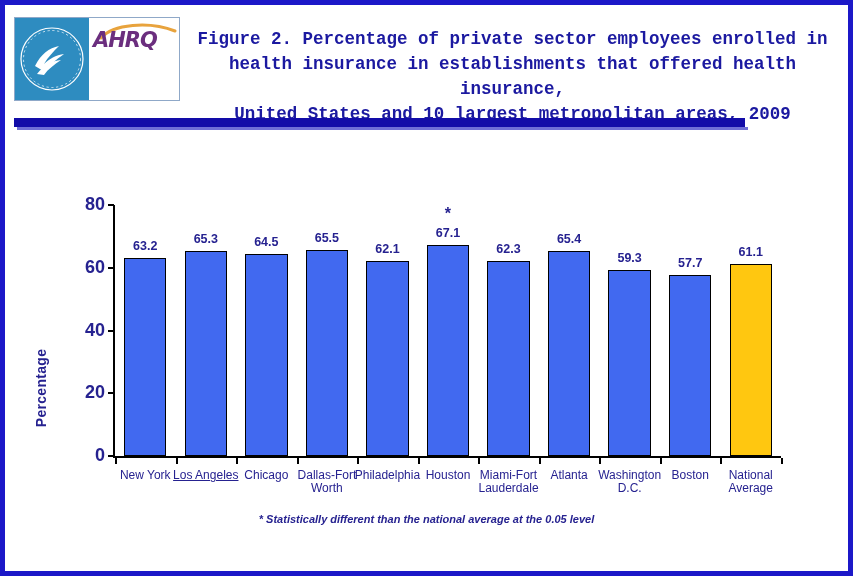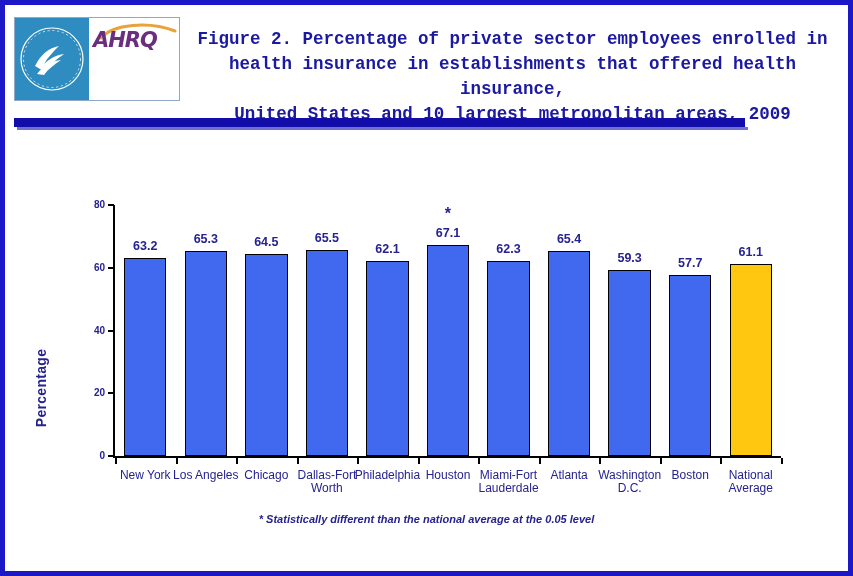--- a/index.html
+++ b/index.html
@@ -126,21 +126,21 @@
     font-weight: bold;
     font-size: 14px;
     letter-spacing: 0.3px;
   }
   .y-tick-label {
     position: absolute;
     width: 32px;
     text-align: right;
     color: #262290;
     font-weight: bold;
-    font-size: 10px;
+    font-size: 18px;
     line-height: 13px;
   }
   .y-tick-mark {
     position: absolute;
     width: 6px;
     height: 2px;
     background: #000000;
   }
   #axis-v {
     position: absolute;
@@ -302,21 +302,21 @@
         <div class="bar-value" style="left: 594.364px; width: 60.5455px; top: 116.946px;">59.3</div>
         <div class="bar" title="Boston: 57.7" style="left: 663.991px; width: 42.3818px; top: 139.966px; height: 181.034px; background: rgb(65, 105, 240); border-color: rgb(0, 0, 0);"></div>
         <div class="bar-value" style="left: 654.909px; width: 60.5455px; top: 121.966px;">57.7</div>
         <div class="bar" title="National Average: 61.1" style="left: 724.536px; width: 42.3818px; top: 129.299px; height: 191.701px; background: rgb(255, 199, 16); border-color: rgb(0, 0, 0);"></div>
         <div class="bar-value" style="left: 715.455px; width: 60.5455px; top: 111.299px;">61.1</div>
       </div>
     <div id="x-labels">
         <div class="x-cat-label" style="left: 104px; width: 72.5455px; top: 334px;">
           <div>New York</div>
         </div>
-        <div class="x-cat-label" style="left: 164.545px; width: 72.5455px; top: 334px;">
+        <div class="x-cat-label" style="left: 164.545px; width: 72.5455px; top: 334px; text-decoration: underline;">
           <div>Los Angeles</div>
         </div>
         <div class="x-cat-label" style="left: 225.091px; width: 72.5455px; top: 334px;">
           <div>Chicago</div>
         </div>
         <div class="x-cat-label" style="left: 285.636px; width: 72.5455px; top: 334px;">
           <div>Dallas-Fort</div>
           <div>Worth</div>
         </div>
         <div class="x-cat-label" style="left: 346.182px; width: 72.5455px; top: 334px;">

